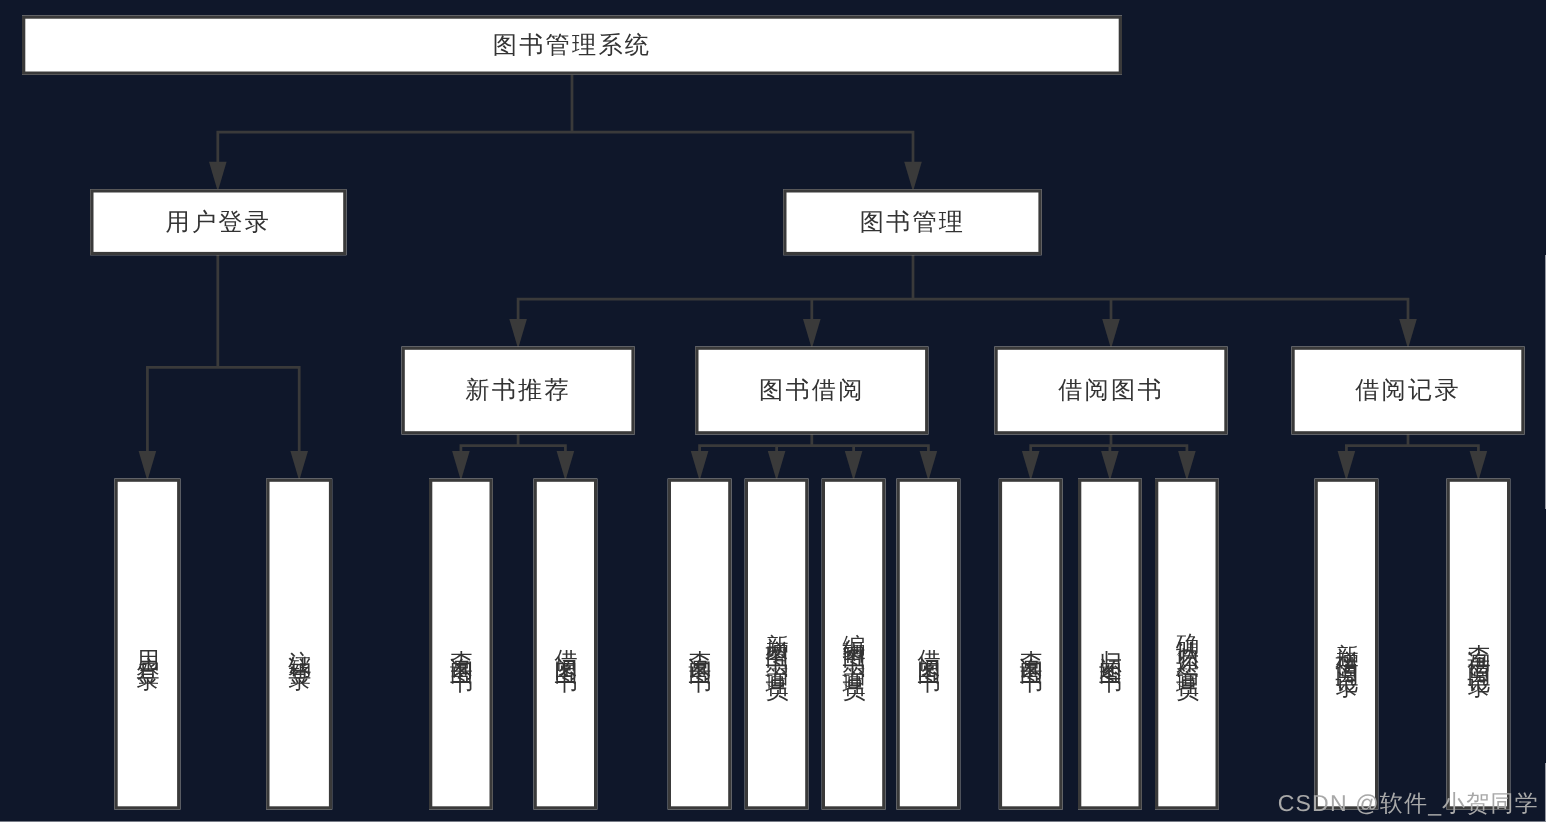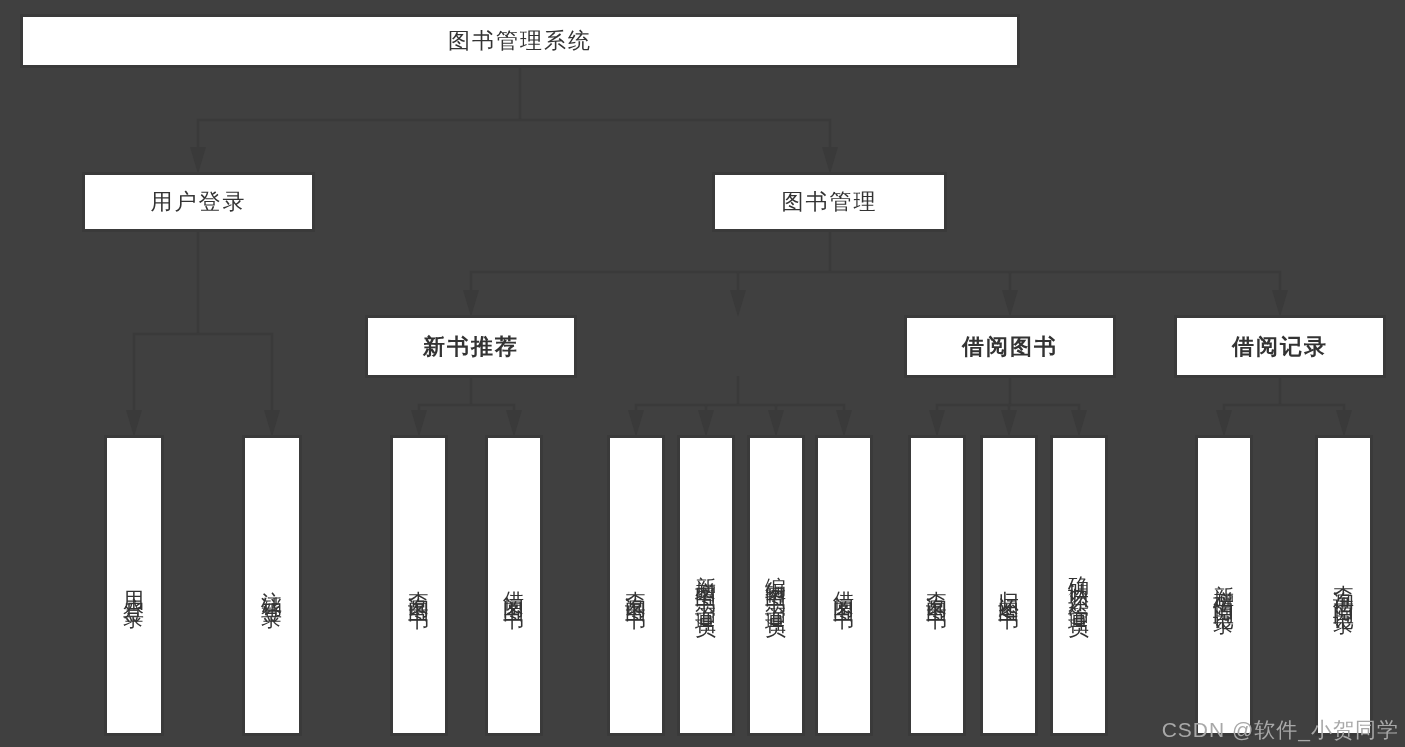--- a/index.html
+++ b/index.html
@@ -1,30 +1,30 @@
 <!DOCTYPE html>
 <html><head>
 <meta charset="utf-8">
 <style>
   html,body { margin:0; padding:0; background:#fff; }
   .stage {
-    position:relative; width:1405px; height:747px; background:#404040;
+    position:relative; width:1405px; height:747px; background:#0f172a;
     font-family:"Liberation Sans", sans-serif; overflow:hidden;
   }
   svg.connectors { position:absolute; left:0; top:0; width:1405px; height:747px; }
   .box {
     position:absolute; box-sizing:border-box;
     border:3px solid #3a3a3a; background:#fff;
     display:flex; align-items:center; justify-content:center;
     color:#333333;
   }
   .hbox { font-size:22px; letter-spacing:2px; }
   .root { left:20px; top:14px; width:1000px; height:54px; }
   .lvl2 { top:172px; height:60px; }
-  .lvl3 { top:315px; height:63px; width:212px;font-weight:bold; }
+  .lvl3 { top:315px; height:80px; width:212px; }
   .leaf { top:435px; height:301px; width:58px; font-size:21px; }
   .leaf.wide { width:60px; }
   .vtext {
     writing-mode:vertical-rl; text-orientation:mixed;
     letter-spacing:6px; line-height:1; white-space:nowrap;
   }
   .watermark {
     position:absolute; right:6px; bottom:3px;
     font-size:21px; color:#a8a8a8; letter-spacing:1px;
   }
@@ -94,20 +94,23 @@
   <div class="box hbox lvl2" style="left:82px;width:233px">
     <span>用户登录</span>
   </div>
   <div class="box hbox lvl2" style="left:712px;width:235px">
     <span>图书管理</span>
   </div>
 
   <div class="box hbox lvl3" style="left:365px">
     <span>新书推荐</span>
   </div>
+  <div class="box hbox lvl3" style="left:632px">
+    <span>图书借阅</span>
+  </div>
   <div class="box hbox lvl3" style="left:904px">
     <span>借阅图书</span>
   </div>
   <div class="box hbox lvl3" style="left:1174px">
     <span>借阅记录</span>
   </div>
 
   <div class="box leaf wide" style="left:104px">
     <span class="vtext">用户登录</span>
   </div>

